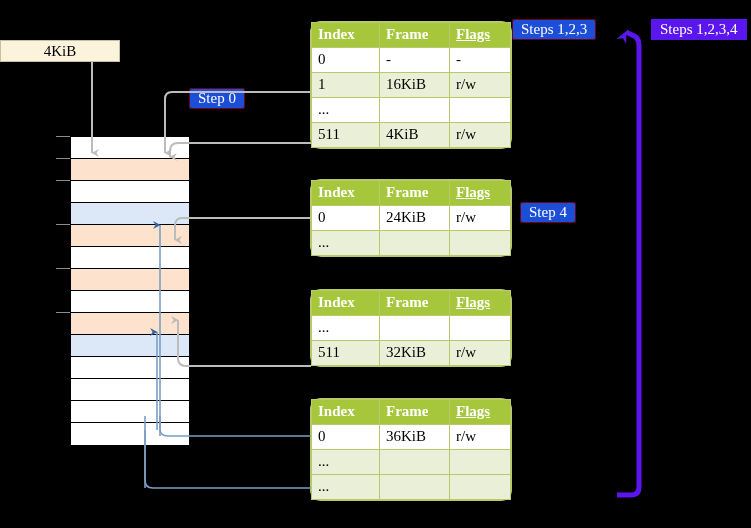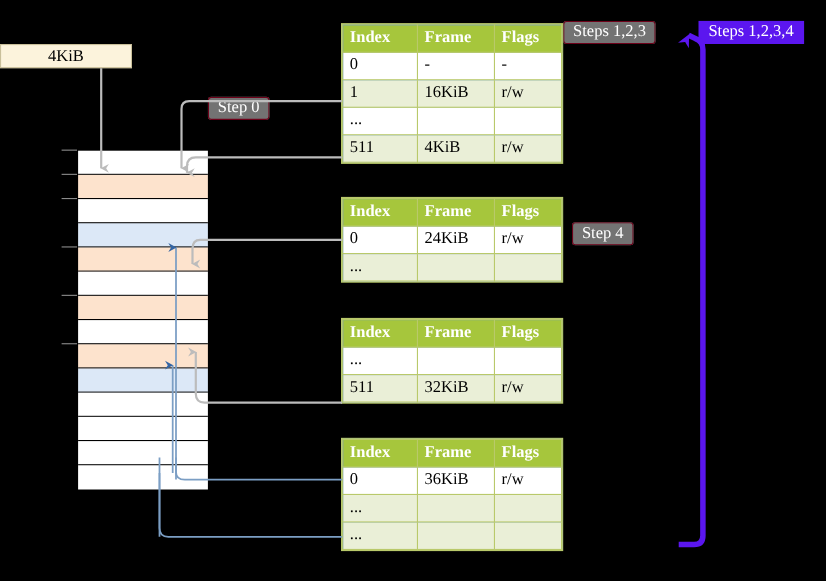--- a/index.html
+++ b/index.html
@@ -14,30 +14,30 @@
   .badge{
     position:absolute;
     font-family:"Liberation Serif", serif;
     font-size:15px;
     color:#ffffff;
     padding:2px 9px 3px 9px;
     white-space:nowrap;
     line-height:16px;
   }
   .badge.red{
-    background:#737373;
+    background:#1d4ed8;
     border-radius:3px;
     box-shadow:0 0 0 1px #6d0019 inset;
   }
   .badge.blue{
     background:#5b16ef;
   }
   #badge-step0{left:189px;top:40px;margin-top:48px;}
   #badge-steps123{left:512px;top:19px;}
-  #badge-steps1234{left:635px;top:19px;}
+  #badge-steps1234{left:651px;top:19px;}
   #badge-step4{left:520px;top:158px;margin-top:44px;}
 
   
   #kib-box{
     position:absolute;left:0px;top:40px;width:120px;height:22px;
     background:#fcf3dc;
     border:1px solid #c9bf9a;
     box-sizing:border-box;
     display:flex;align-items:center;justify-content:center;
     font-size:15px;
@@ -63,20 +63,21 @@
     border-top:1px solid #8c8c8c;
   }
 
   
   .ptable{
     position:absolute;
     border-collapse:collapse;
     font-size:15px;
     background:#3b82f6;
     box-shadow:0 0 0 1px #b9c96a;
+    border-radius:10px;
   }
   .ptable th{
     background:#a6c63c;
     color:#ffffff;
     font-weight:bold;
     text-align:left;
     padding:3px 6px 4px 6px;
     border:1px solid #b9c96a;
     font-size:15px;
   }
@@ -84,21 +85,21 @@
     border:1px solid #b9c96a;
     padding:3px 6px 4px 6px;
     height:17px;
     background:#ffffff;
     vertical-align:middle;
   }
   .ptable tr.alt td{background:#eaefd7;}
   .ptable td.hl{background:#f9f9a8;}
   .col-index{width:55px;}
   .col-frame{width:57px;}
-  .col-flags{width:48px;}
+  .col-flags{width:48px;text-decoration:underline;}
 
   #table0{left:311px;top:22px;}
   #table1{left:311px;top:180px;}
   #table2{left:311px;top:290px;}
   #table3{left:311px;top:399px;}
 
   
   #wires{position:absolute;left:0;top:0;width:751px;height:528px;pointer-events:none;}
 </style>
 </head>

